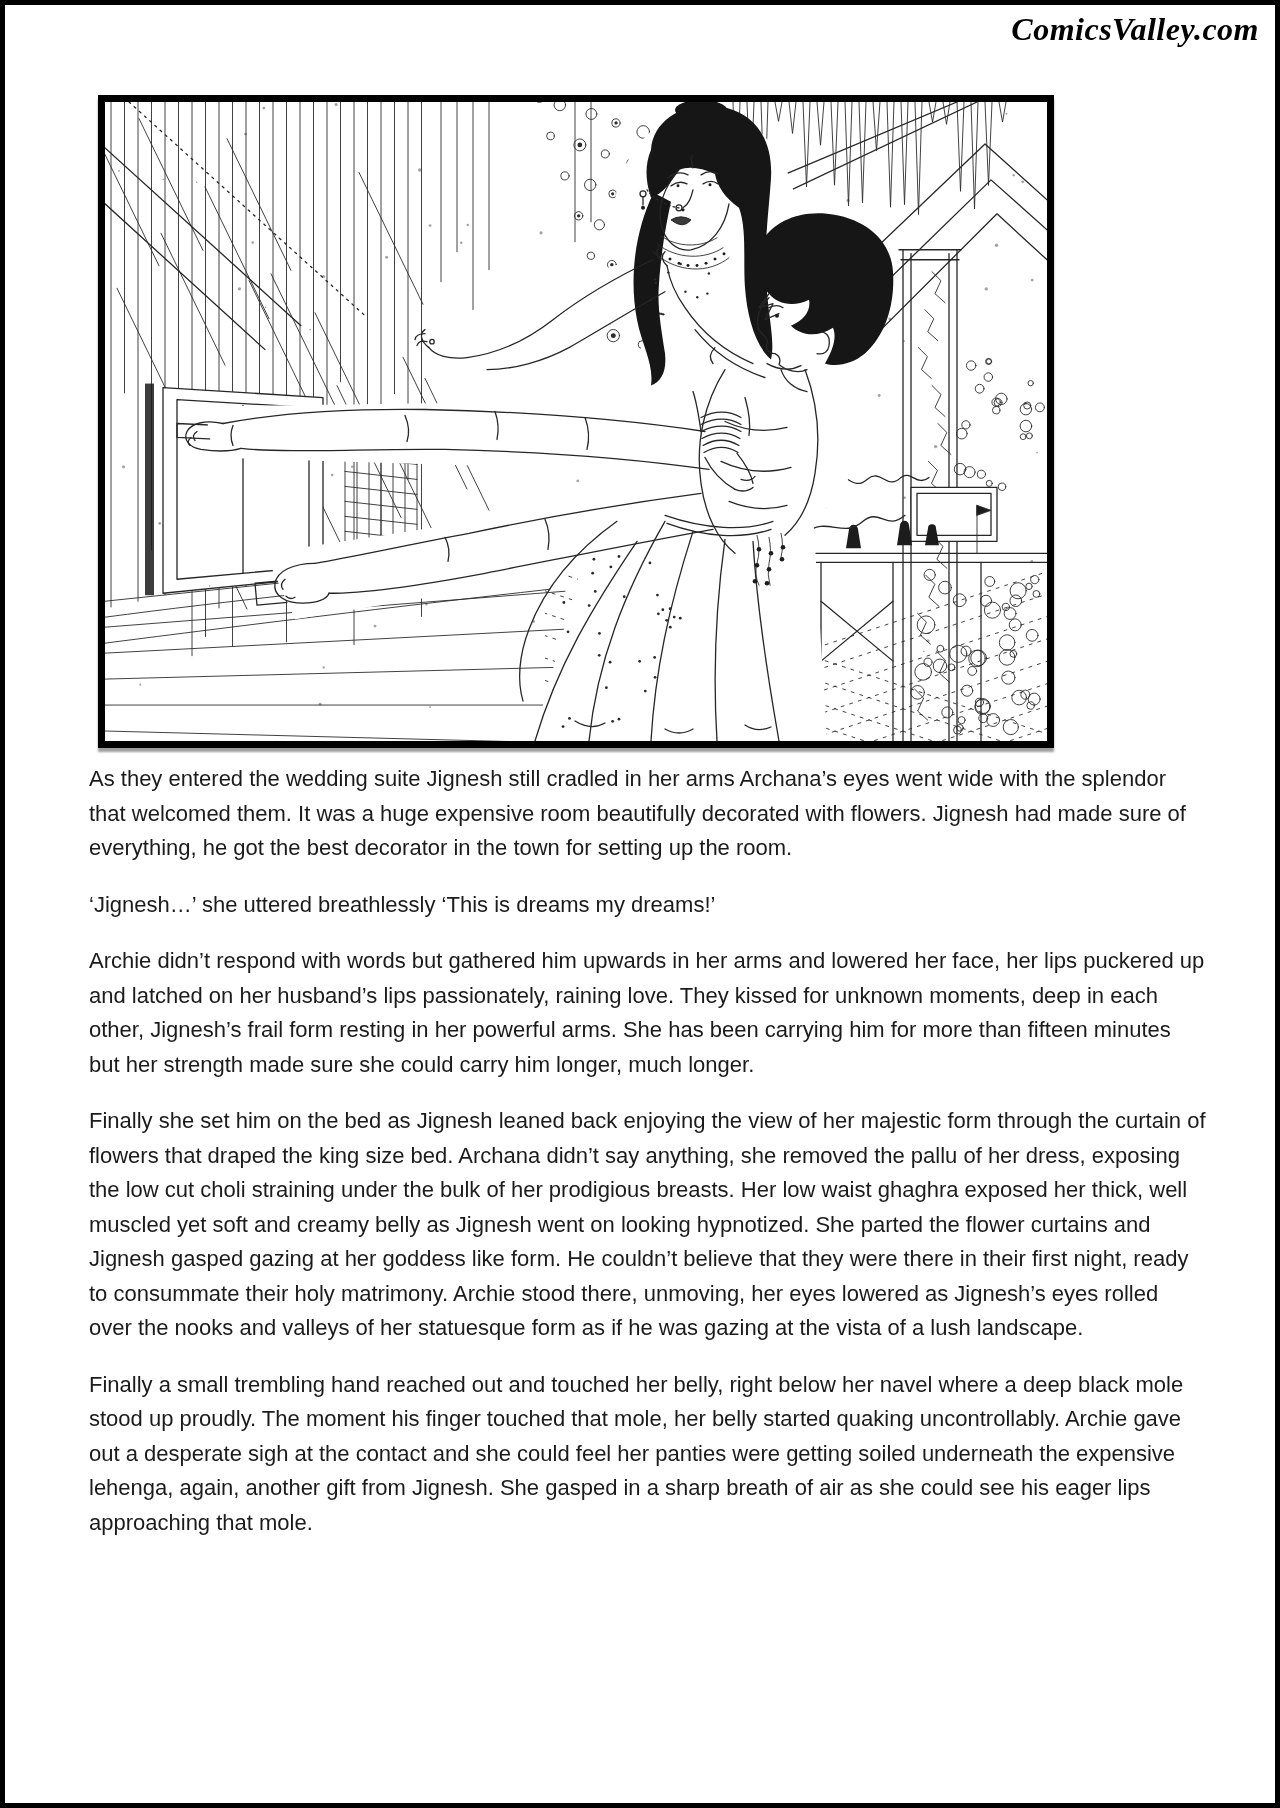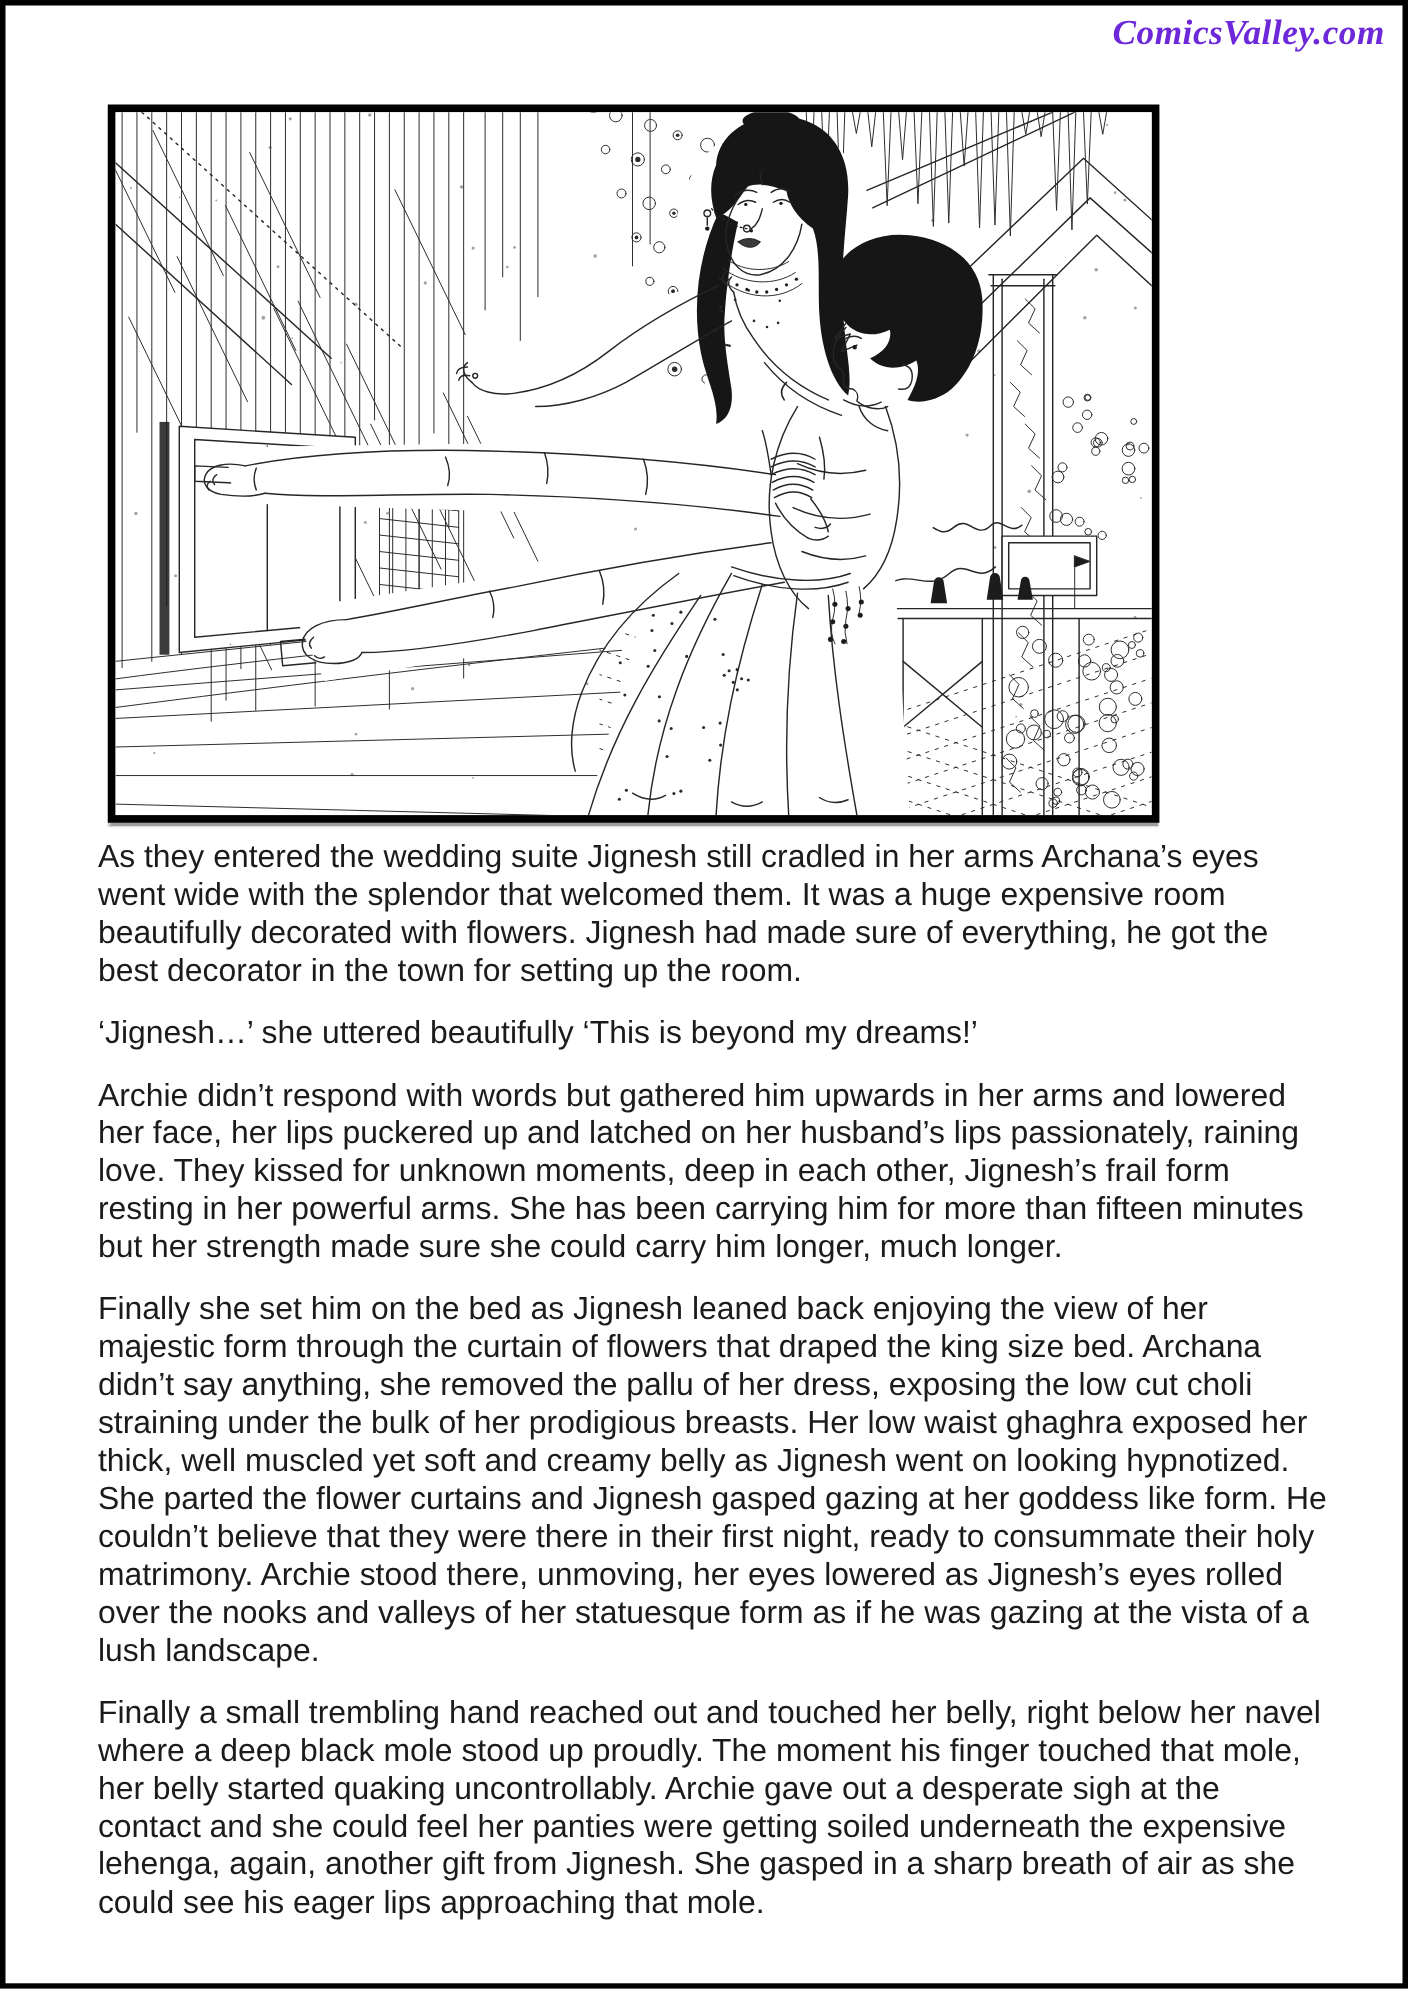--- a/index.html
+++ b/index.html
@@ -10,39 +10,39 @@
     border:5px solid #000;
     box-sizing:border-box;
     overflow:hidden;
     font-family:"Liberation Sans", sans-serif;
   }
   .logo{
     position:absolute;top:6px;right:16px;
     font-family:"Liberation Serif", serif;
     font-style:italic;font-weight:700;
     font-size:32px;letter-spacing:.5px;
-    color:#6d28d9;white-space:nowrap;
+    color:#000000;white-space:nowrap;
   }
   .panel{
     position:absolute;left:93px;top:90px;
     width:956px;height:653px;
     border:7px solid #000;
     box-sizing:border-box;
     background:#fff;
     box-shadow:0 4px 2px rgba(0,0,0,.38);
   }
   .panel svg{display:block;}
   .story{
     position:absolute;left:84px;top:757px;
     width:1118px;
     color:#1b1b1b;
   }
   .story .para{
     margin:0 0 22px 0;
-    font-size:29px;
+    font-size:22px;
     line-height:34.5px;
     text-align:left;
   }
   
   .ln{fill:none;stroke:#262626;stroke-width:1.3;stroke-linecap:round;stroke-linejoin:round;}
   .thin{fill:none;stroke:#2c2c2c;stroke-width:.9;stroke-linecap:round;stroke-linejoin:round;}
   .ink{fill:#161616;stroke:none;}
   .white{fill:#ffffff;stroke:none;}
 </style>
 </head>
@@ -662,18 +662,18 @@
           <path d="M210,462 C188,462 172,470 170,482 C168,494 180,502 198,502 C212,502 222,498 224,492"></path>
           <path d="M180,478 q-6,5 -2,10"></path>
             <path d="M190,496 q-5,3 -9,-1"></path>
         </g>
       </g>
     </svg>
   </div>
 
   <section class="story">
       <p class="para">As they entered the wedding suite Jignesh still cradled in her arms Archana’s eyes went wide with the splendor that welcomed them. It was a huge expensive room beautifully decorated with flowers. Jignesh had made sure of everything, he got the best decorator in the town for setting up the room.</p>
-      <p class="para">‘Jignesh…’ she uttered beautifully ‘This is beyond my dreams!’</p>
+      <p class="para">‘Jignesh…’ she uttered breathlessly ‘This is dreams my dreams!’</p>
       <p class="para">Archie didn’t respond with words but gathered him upwards in her arms and lowered her face, her lips puckered up and latched on her husband’s lips passionately, raining love. They kissed for unknown moments, deep in each other, Jignesh’s frail form resting in her powerful arms. She has been carrying him for more than fifteen minutes but her strength made sure she could carry him longer, much longer.</p>
       <p class="para">Finally she set him on the bed as Jignesh leaned back enjoying the view of her majestic form through the curtain of flowers that draped the king size bed. Archana didn’t say anything, she removed the pallu of her dress, exposing the low cut choli straining under the bulk of her prodigious breasts. Her low waist ghaghra exposed her thick, well muscled yet soft and creamy belly as Jignesh went on looking hypnotized. She parted the flower curtains and Jignesh gasped gazing at her goddess like form. He couldn’t believe that they were there in their first night, ready to consummate their holy matrimony. Archie stood there, unmoving, her eyes lowered as Jignesh’s eyes rolled over the nooks and valleys of her statuesque form as if he was gazing at the vista of a lush landscape.</p>
       <p class="para">Finally a small trembling hand reached out and touched her belly, right below her navel where a deep black mole stood up proudly. The moment his finger touched that mole, her belly started quaking uncontrollably. Archie gave out a desperate sigh at the contact and she could feel her panties were getting soiled underneath the expensive lehenga, again, another gift from Jignesh. She gasped in a sharp breath of air as she could see his eager lips approaching that mole.</p>
     </section>
 </div>
 
 </body></html>

